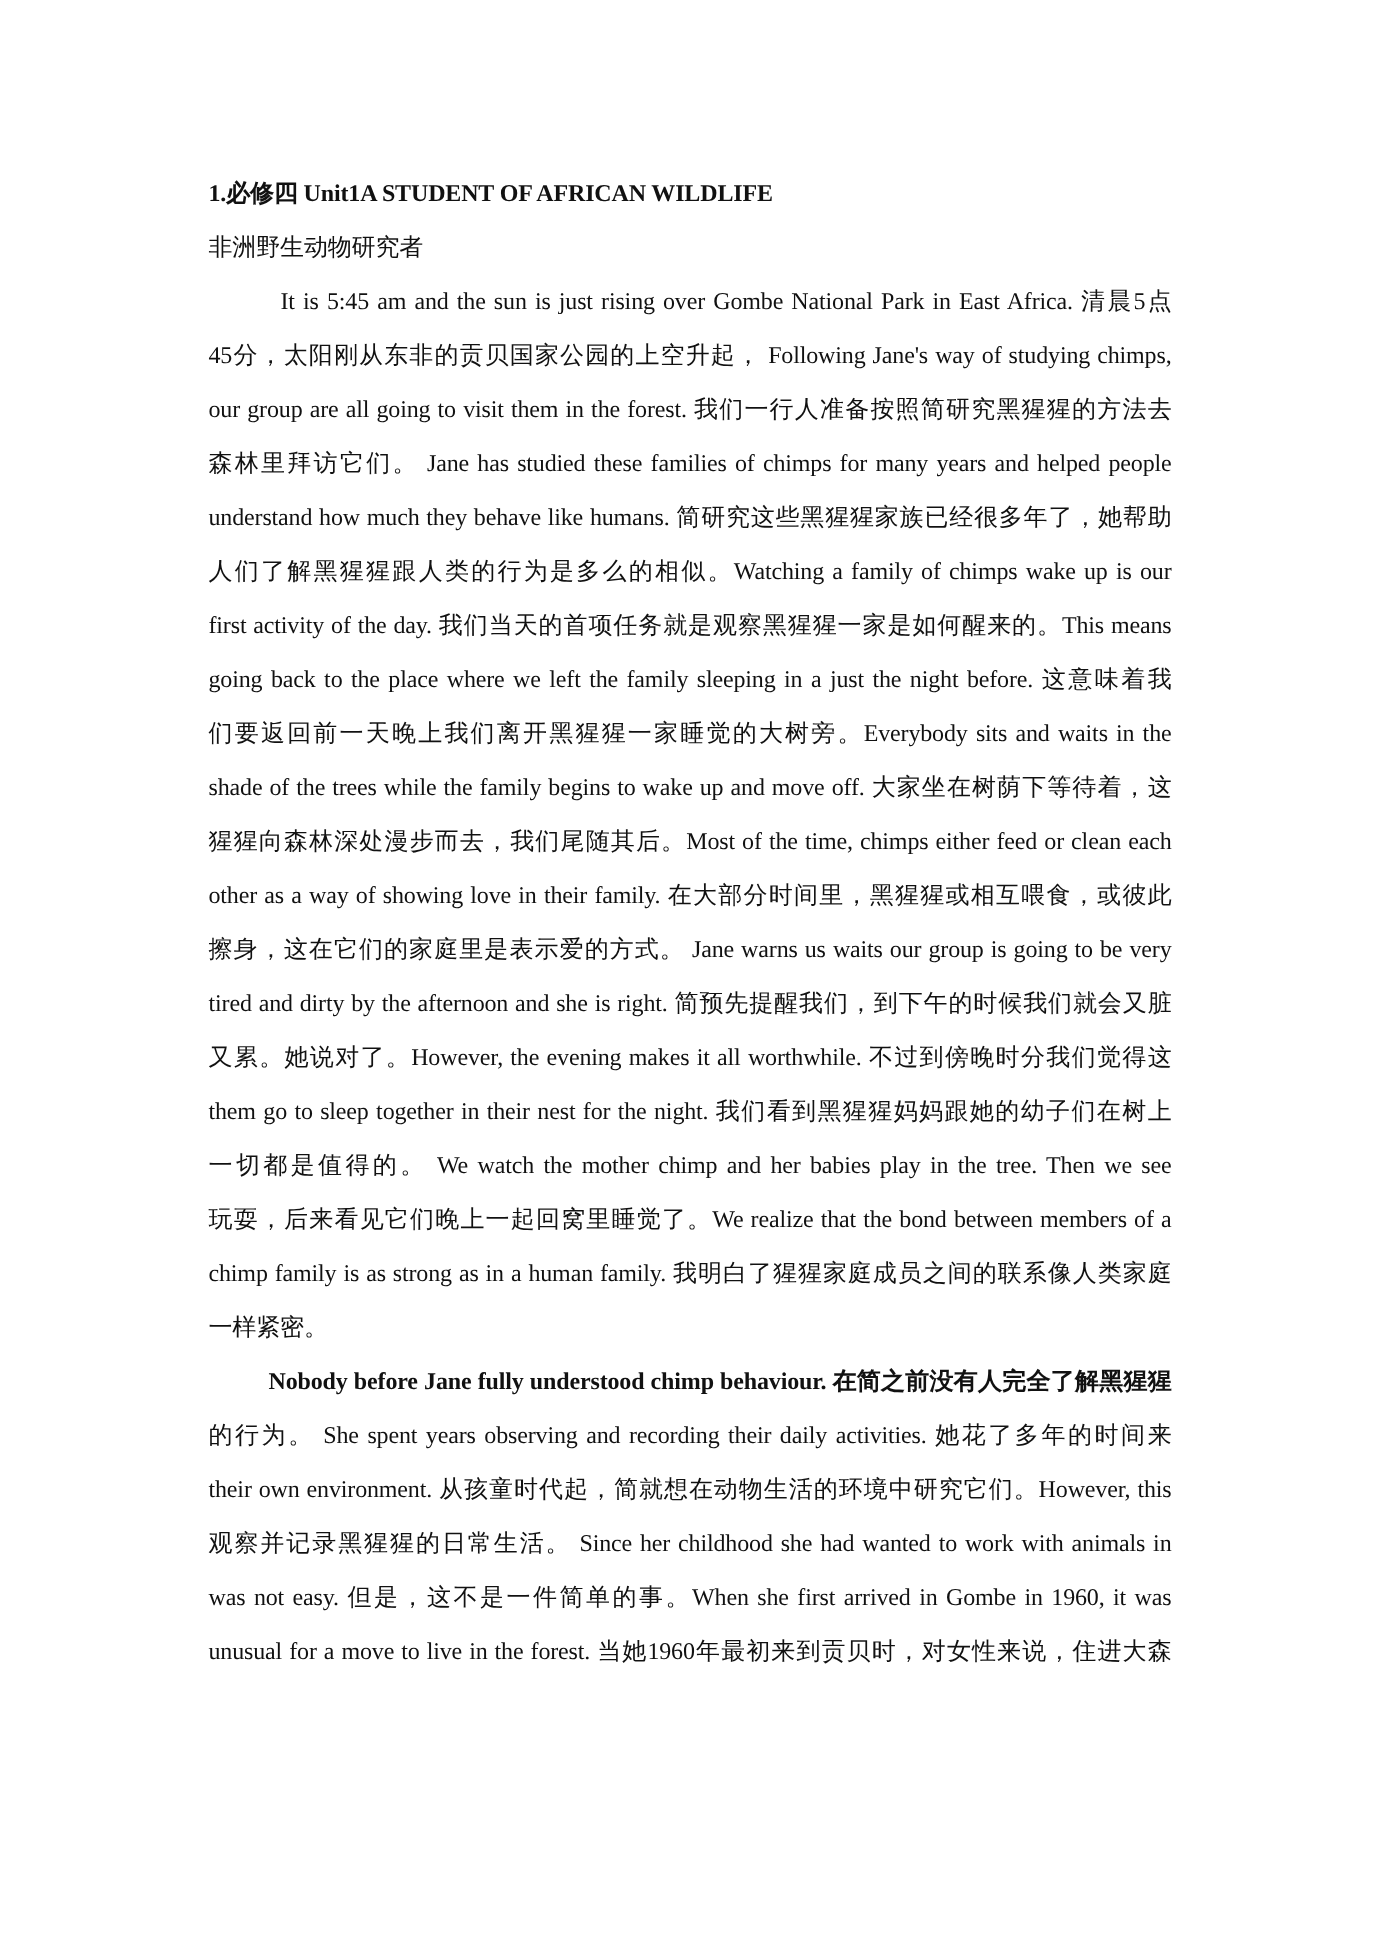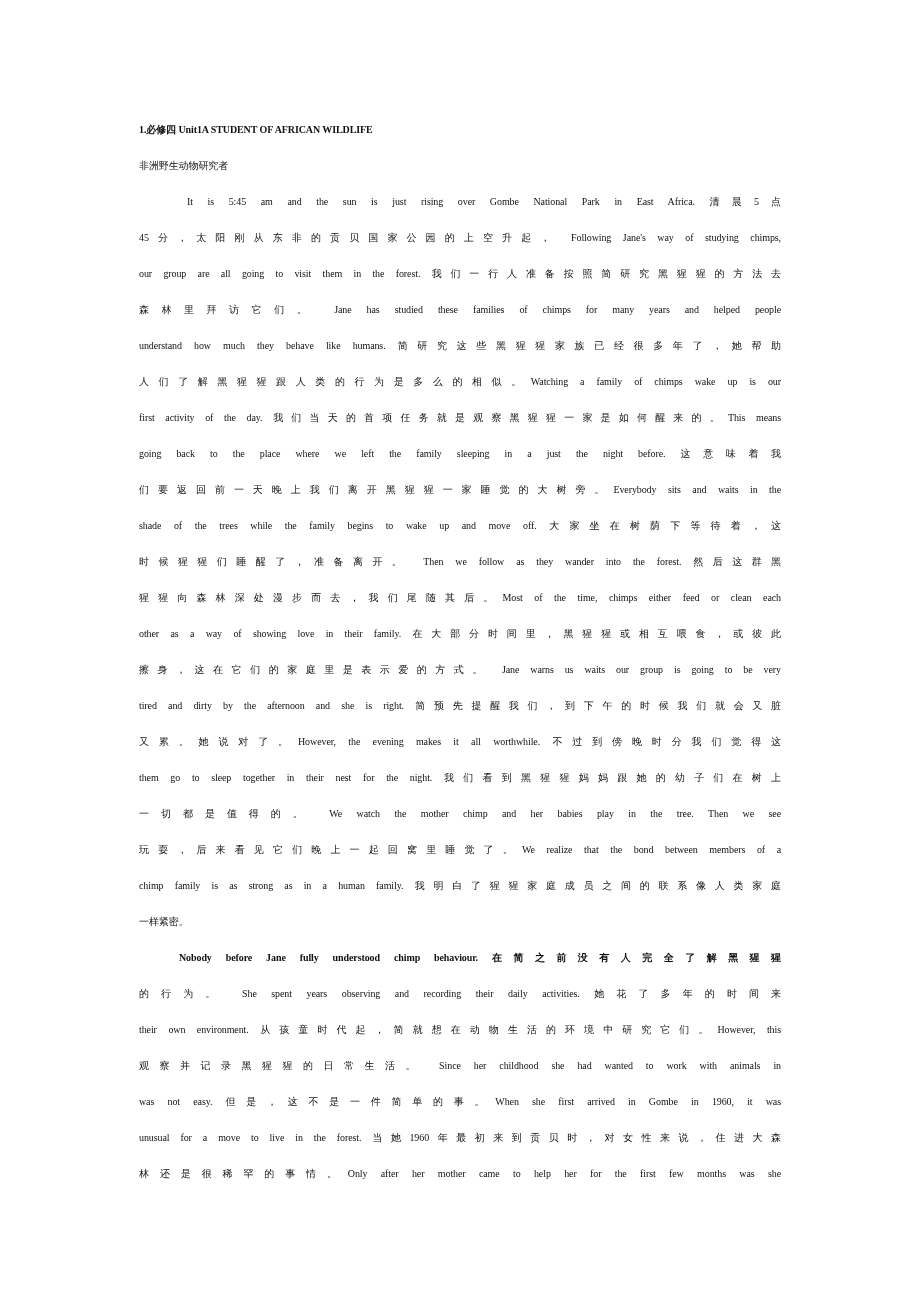--- a/index.html
+++ b/index.html
@@ -17,21 +17,21 @@
   }
   .page {
     position: absolute;
     left: 139px;
     top: 118px;
     width: 642px;
   }
   .line {
     height: 36px;
     line-height: 24px;
-    font-size: 10px;
+    font-size: 16px;
     white-space: nowrap;
     text-align: justify;
     text-align-last: justify;
     letter-spacing: -0.1px;
   }
   .line.last {
     text-align-last: left;
   }
   .title {
     font-weight: bold;
@@ -59,35 +59,33 @@
     <div class="line indent">It is 5:45 am and the sun is just rising over Gombe National Park in East Africa.  清晨5点</div>
     <div class="line">45分，太阳刚从东非的贡贝国家公园的上空升起，  Following Jane's way of studying chimps,</div>
     <div class="line">our group are all going to visit them in the forest.  我们一行人准备按照简研究黑猩猩的方法去</div>
     <div class="line">森林里拜访它们。  Jane has studied these families of chimps for many years and helped people</div>
     <div class="line">understand how much they behave like humans.  简研究这些黑猩猩家族已经很多年了，她帮助</div>
     <div class="line">人们了解黑猩猩跟人类的行为是多么的相似。Watching a family of chimps wake up is our</div>
     <div class="line">first activity of the day.  我们当天的首项任务就是观察黑猩猩一家是如何醒来的。This means</div>
     <div class="line">going back to the place where we left the family sleeping in a just the night before.  这意味着我</div>
     <div class="line">们要返回前一天晚上我们离开黑猩猩一家睡觉的大树旁。Everybody sits and waits in the</div>
     <div class="line">shade of the trees while the family begins to wake up and move off.  大家坐在树荫下等待着，这</div>
-    <div class="line">时候猩猩们睡醒了，准备离开。  Then we follow as they wander into the forest.  然后这群黑</div>
     <div class="line">猩猩向森林深处漫步而去，我们尾随其后。Most of the time, chimps either feed or clean each</div>
     <div class="line">other as a way of showing love in their family.  在大部分时间里，黑猩猩或相互喂食，或彼此</div>
     <div class="line">擦身，这在它们的家庭里是表示爱的方式。  Jane warns us waits our group is going to be very</div>
     <div class="line">tired and dirty by the afternoon and she is right.  简预先提醒我们，到下午的时候我们就会又脏</div>
     <div class="line">又累。她说对了。However, the evening makes it all worthwhile.  不过到傍晚时分我们觉得这</div>
     <div class="line">them go to sleep together in their nest for the night.  我们看到黑猩猩妈妈跟她的幼子们在树上</div>
     <div class="line">一切都是值得的。  We watch the mother chimp and her babies play in the tree. Then we see</div>
     <div class="line">玩耍，后来看见它们晚上一起回窝里睡觉了。We realize that the bond between members of a</div>
     <div class="line">chimp family is as strong as in a human family.  我明白了猩猩家庭成员之间的联系像人类家庭</div>
     <div class="line last">一样紧密。</div>
   </div>
 
   <div>
     <div class="line indent-small">Nobody before Jane fully understood chimp behaviour.  在简之前没有人完全了解黑猩猩</div>
     <div class="line">的行为。  She spent years observing and recording their daily activities.  她花了多年的时间来</div>
     <div class="line">their own environment.  从孩童时代起，简就想在动物生活的环境中研究它们。However, this</div>
     <div class="line">观察并记录黑猩猩的日常生活。  Since her childhood she had wanted to work with animals in</div>
     <div class="line">was not easy.  但是，这不是一件简单的事。When she first arrived in Gombe in 1960, it was</div>
     <div class="line">unusual for a move to live in the forest.  当她1960年最初来到贡贝时，对女性来说，住进大森</div>
-    <div class="line">林还是很稀罕的事情。Only after her mother came to help her for the first few months was she</div>
   </div>
 </div>
 
 </body></html>

